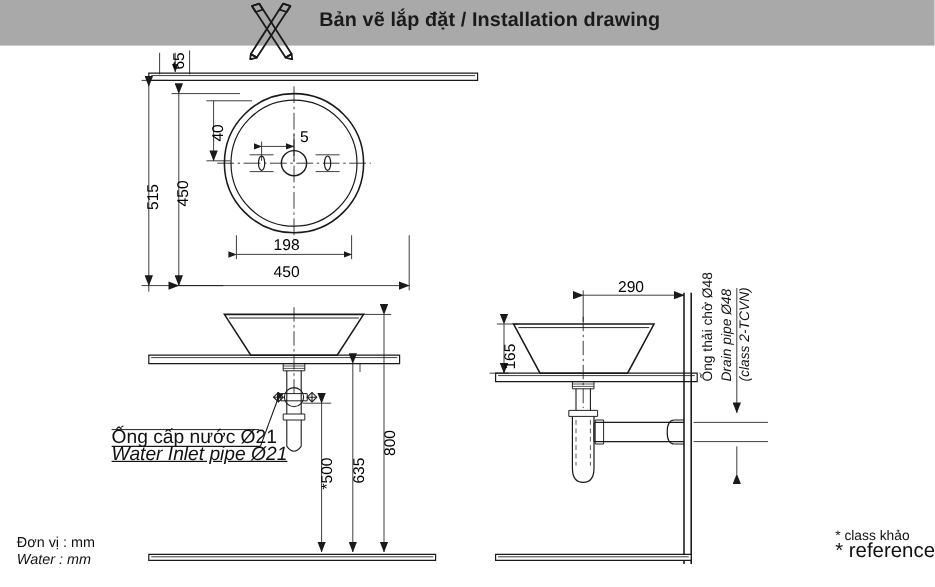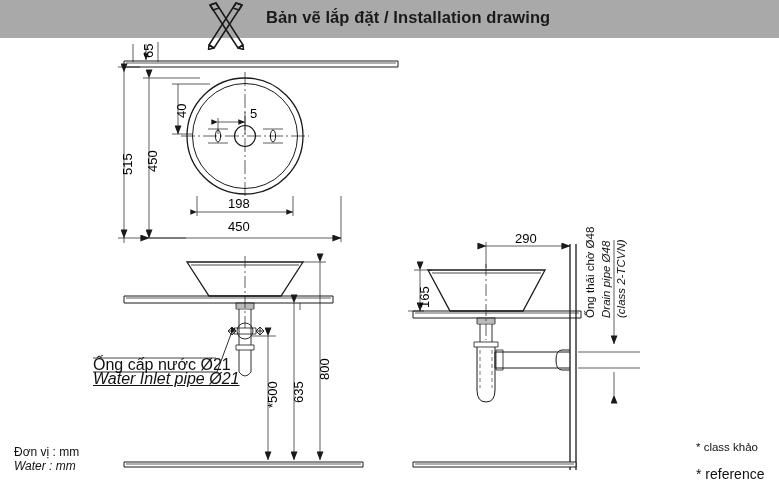--- a/index.html
+++ b/index.html
@@ -57,21 +57,21 @@
   }
   .note.it { font-style: italic; }
 
   #note-inlet-vn { left: 93px; top: 358px; }
   #note-inlet-en { left: 93px; top: 372px; text-decoration: underline; }
 
   #note-unit-vn { left: 14px; top: 446px; font-size: 12px; text-align: right; }
   #note-unit-en { left: 14px; top: 460px; font-size: 12px; }
 
   #note-ref-vn { left: 696px; top: 441px; font-size: 11.5px; }
-  #note-ref-en { left: 696px; top: 468px; font-size: 14px; }
+  #note-ref-en { left: 696px; top: 452px; font-size: 17px; }
 
   
   .vnote {
     position: absolute;
     font-size: 11.5px;
     color: #111111;
     white-space: nowrap;
     transform-origin: 0 0;
     transform: rotate(-90deg);
   }

